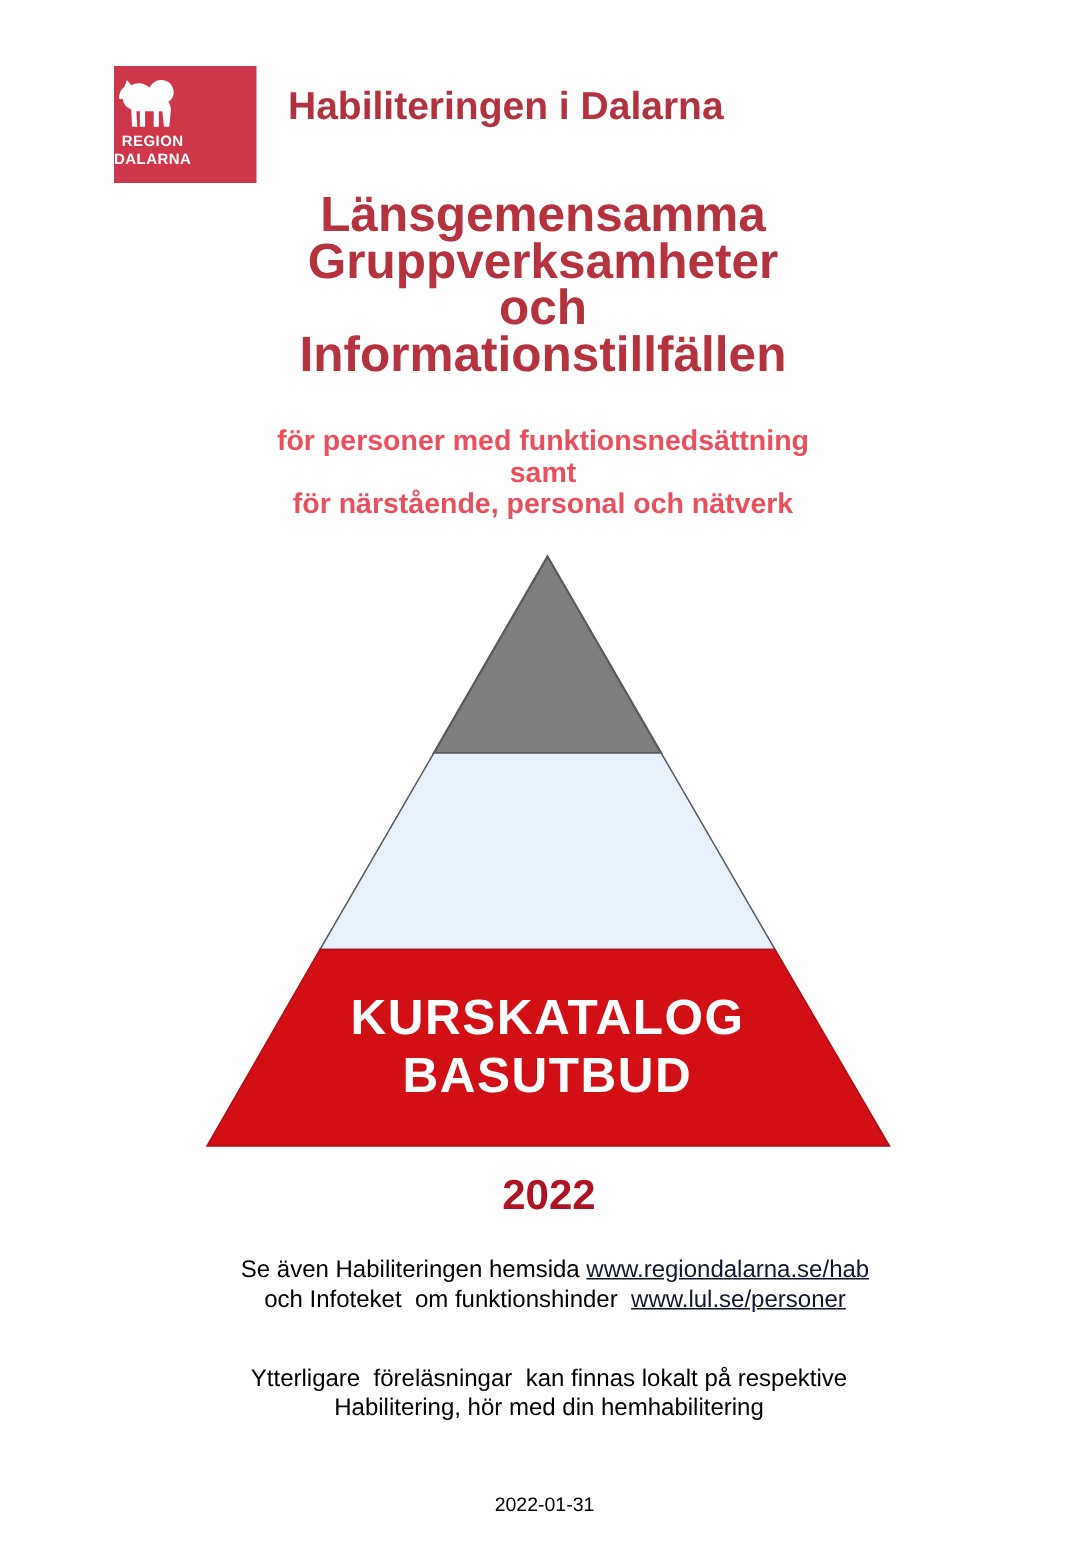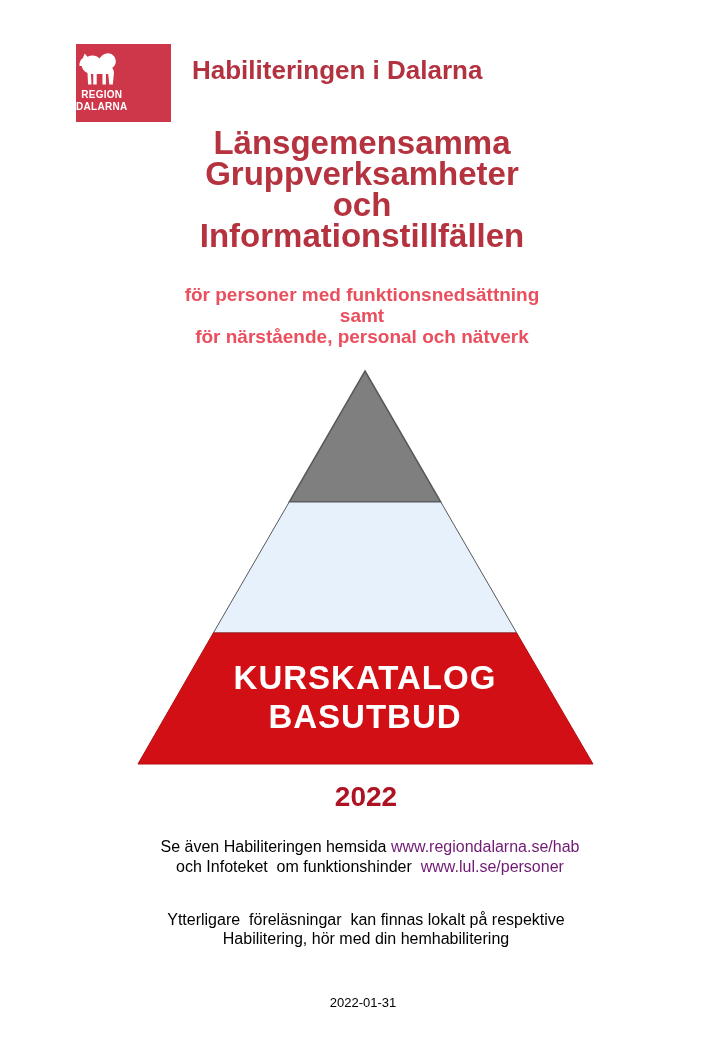--- a/index.html
+++ b/index.html
@@ -45,21 +45,21 @@
   .year{
     position:absolute;left:6px;top:781px;width:720px;text-align:center;
     font-size:28px;font-weight:bold;color:#ad1322;
   }
   
   .links{
     position:absolute;left:10px;top:837px;width:720px;text-align:center;
     font-size:16px;line-height:20px;color:#000;
   }
   .links p{margin:0;white-space:pre-wrap;}
-  .links a{color:#701a75;cursor:pointer;}
+  .links a{color:#0f172a;text-decoration:underline;cursor:pointer;}
   
   .note{
     position:absolute;left:6px;top:910px;width:720px;text-align:center;
     font-size:16px;line-height:19px;color:#000;
   }
   .note p{margin:0;white-space:pre-wrap;}
   
   .footer-date{
     position:absolute;left:3px;top:995px;width:720px;text-align:center;
     font-size:13px;color:#000;

